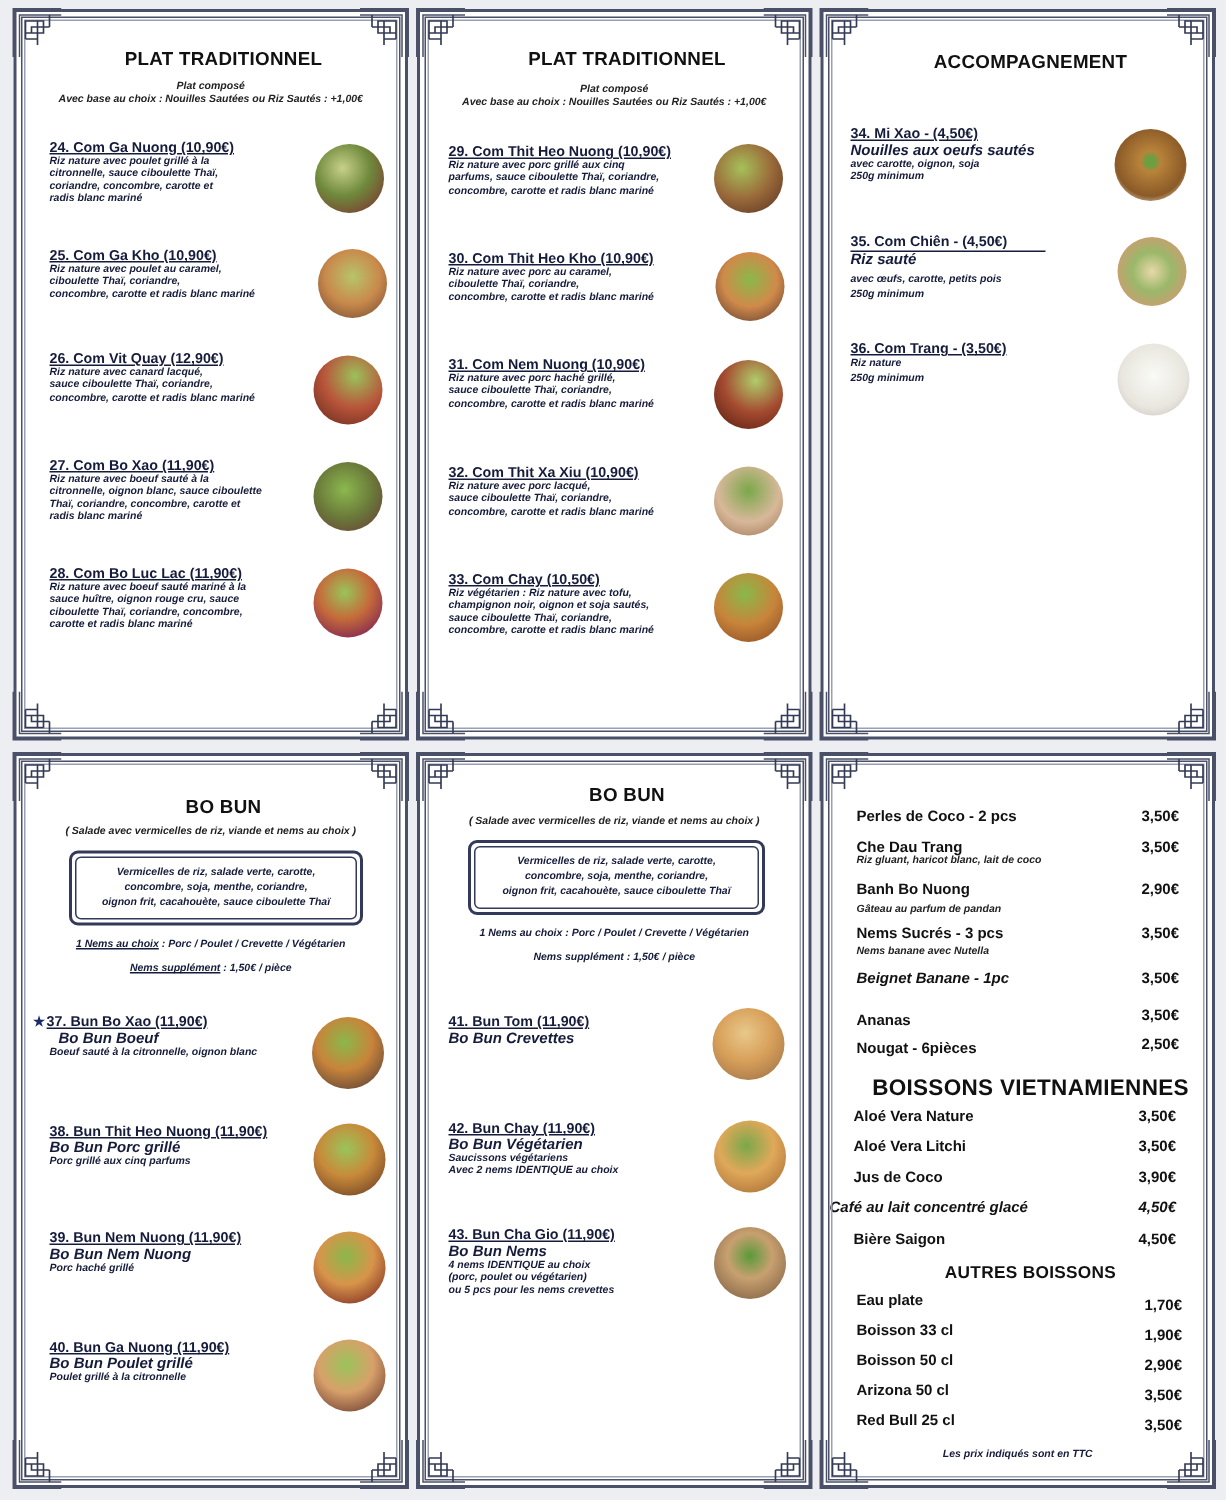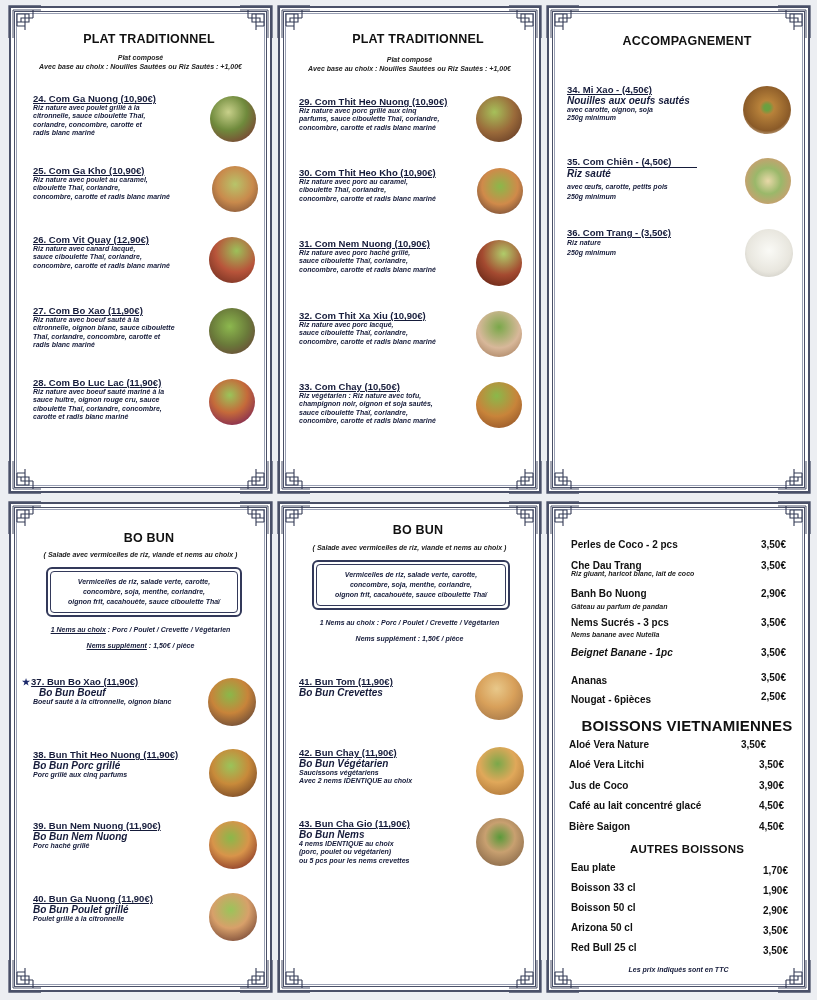--- a/index.html
+++ b/index.html
@@ -314,33 +314,33 @@
     <div class="price-row" style="top:168px;">
         <span style="margin-top:3px;">Ananas</span>
         <span>3,50€</span>
       </div>
     <div class="price-row" style="top:187px;">
         <span style="margin-top:3px;">Nougat - 6pièces</span>
         <span>2,50€</span>
       </div>
 
     <div class="p-title" style="position:absolute;top:213px;left:0;right:0;font-size:15px;">BOISSONS VIETNAMIENNES</div>
-    <div class="price-row" style="top:235px;left:20px;right:42px;">
+    <div class="price-row" style="top:235px;left:20px;right:24px;">
         <span>Aloé Vera Nature</span>
         <span>3,50€</span>
       </div>
     <div class="price-row" style="top:255px;left:20px;right:24px;">
         <span>Aloé Vera Litchi</span>
         <span>3,50€</span>
       </div>
     <div class="price-row" style="top:276px;left:20px;right:24px;">
         <span>Jus de Coco</span>
         <span>3,90€</span>
       </div>
-    <div class="price-row" style="top:296px;left:20px;right:24px;">
+    <div class="price-row" style="top:296px;left:4px;right:24px;font-style:italic;">
         <span>Café au lait concentré glacé</span>
         <span>4,50€</span>
       </div>
     <div class="price-row" style="top:317px;left:20px;right:24px;">
         <span>Bière Saigon</span>
         <span>4,50€</span>
       </div>
 
     <div class="p-title" style="position:absolute;top:339px;left:0;right:0;font-size:11.5px;">AUTRES BOISSONS</div>
     <div class="price-row" style="top:358px;left:22px;right:20px;">

